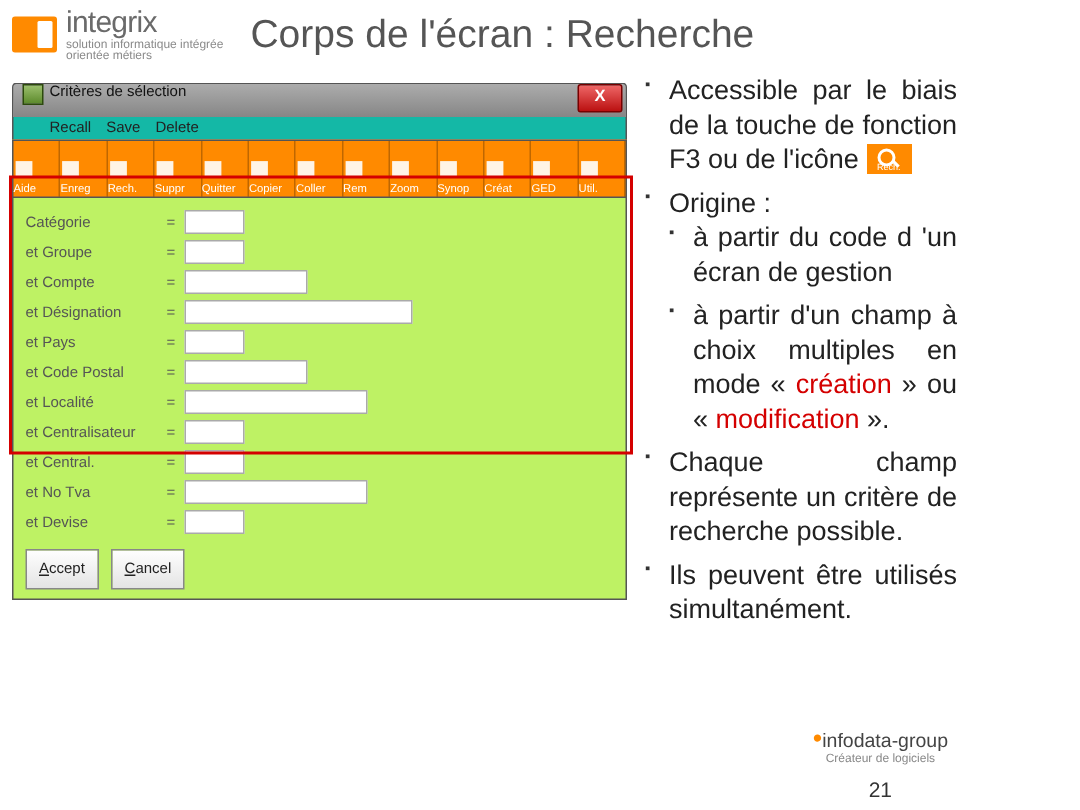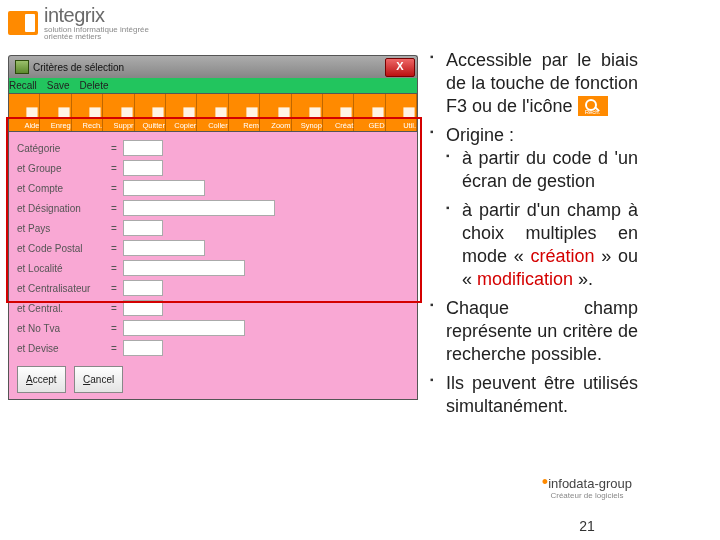--- a/index.html
+++ b/index.html
@@ -7,28 +7,28 @@
   .header{display:flex;align-items:center;padding:4px 0 0 8px}
   .logo{display:flex;align-items:center;margin-right:18px}
   .logo-mark{width:30px;height:24px;background:#ff8a00;border-radius:2px;position:relative;margin-right:6px}
   .logo-mark:after{content:"";position:absolute;right:3px;top:3px;bottom:3px;width:10px;background:#fff;border-radius:1px}
   .logo-text{font-size:20px;color:#6a6a6a;letter-spacing:-0.5px}
   .logo-sub{font-size:8px;color:#8a8a8a;margin-top:-2px}
   .logo-col{display:flex;flex-direction:column}
   .title{font-size:26px;color:#555}
   .body{display:flex;padding:8px 12px 0 0}
   .app{width:410px;margin:6px 0 0 8px;position:relative}
-  .titlebar{height:22px;background:linear-gradient(#acacac,#868686);border:1px solid #555;border-bottom:none;border-radius:3px 3px 0 0;display:flex;align-items:center;padding:0 2px 0 6px;font-size:10px;color:#111}
+  .titlebar{height:22px;background:linear-gradient(#acacac,#868686);border:1px solid #555;border-bottom:none;border-radius:3px 3px 0 0;display:flex;padding:0 2px 0 6px;font-size:10px;color:#111}
   .titlebar .sq{width:12px;height:12px;background:linear-gradient(#9bbf6c,#5c8a2c);border:1px solid #2c4a0c;margin-right:4px}
   .close-x{margin-left:auto;width:28px;height:17px;background:linear-gradient(#e66,#b11);border:1px solid #700;border-radius:2px;color:#fff;text-align:center;font-size:11px;line-height:15px;font-weight:bold}
   .toolbar{display:flex;background:#ff8a00;border:1px solid #555}
-  .tbtn{flex:1;height:36px;border-right:1px solid rgba(0,0,0,.25);display:flex;flex-direction:column;align-items:flex-end;justify-content:flex-end;padding-bottom:1px}
+  .tbtn{flex:1;height:36px;border-right:1px solid rgba(0,0,0,.25);display:flex;flex-direction:column;align-items:flex-start;justify-content:flex-end;padding-bottom:1px}
   .tbtn .ti{width:14px;height:14px;margin-bottom:1px}
   .tbtn .tl{font-size:7.5px;color:#fff}
-  .form{border:1px solid #555;border-top:none;background:#f9a8d4;padding:8px 8px 6px 8px}
+  .form{border:1px solid #555;border-top:none;background:#bef264;padding:8px 8px 6px 8px}
   .row{display:flex;align-items:center;margin-bottom:4px}
   .lbl{width:92px;font-size:10px;color:#555}
   .op{width:10px;font-size:10px;color:#555;text-align:center}
   .inp{height:14px;background:#fff;border:1px solid #aaa;margin-left:4px}
   .w40{width:38px}.w80{width:80px}.w120{width:120px}.w150{width:150px}
   .btns{margin-top:10px}
   .abtn{display:inline-block;font-size:10px;padding:7px 8px;border:1px solid #888;background:linear-gradient(#fefefe,#e4e4e4);margin-right:4px}
   .abtn u{text-decoration:underline}
   .highlight{position:absolute;left:-2px;top:62px;width:412px;height:182px;border:2px solid #d40000;pointer-events:none}
   .bullets{flex:1;font-size:18px;line-height:1.28;padding-left:12px}
@@ -39,46 +39,47 @@
   .sub li:before{top:3px}
   .red{color:#d40000}
   .inline-icon{display:inline-flex;align-items:center;justify-content:center;width:30px;height:20px;background:#ff8a00;vertical-align:-4px;position:relative}
   .inline-icon:after{content:"";width:8px;height:8px;border:2px solid #fff;border-radius:50%;position:absolute;left:7px;top:3px}
   .inline-icon .h{position:absolute;width:6px;height:2px;background:#fff;transform:rotate(45deg);left:16px;top:12px}
   .inline-icon .t{position:absolute;bottom:0;left:0;right:0;text-align:center;font-size:6px;color:#fff;line-height:7px}
   .footer{position:absolute;bottom:6px;right:18px;text-align:center}
   .flogo{font-size:13px;color:#444}
   .flogo .dot{color:#ff8a00;font-size:18px;line-height:0}
   .fsub{font-size:8px;color:#888}
-  .pagen{font-size:14px;color:#333;margin-top:18px}
+  .pagen{font-size:14px;color:#333;margin-top:8px}
   .ti svg{width:14px;height:14px}
 </style>
 </head>
 <body>
 <div class="slide">
 
 <div class="header">
   <div class="logo">
     <div class="logo-mark"></div>
     <div class="logo-col">
       <div class="logo-text">integrix</div>
       <div class="logo-sub">solution informatique intégrée</div>
       <div class="logo-sub">orientée métiers</div>
     </div>
   </div>
+  <div class="title">Corps de l'écran : Recherche</div>
 </div>
 
 <div class="body">
   <div class="app">
     <div class="titlebar">
       <div class="sq"></div>
       <span>Critères de sélection</span>
       <div class="close-x">X</div>
     </div>
-    <div style="display:flex;gap:10px;padding:2px 0;font-size:10px;background:#22c55e;border-left:1px solid #555;border-right:1px solid #555">
+    <div style="display:flex;gap:10px;padding:2px 24px;font-size:10px;background:#14b8a6;border-left:1px solid #555;border-right:1px solid #555">
       <span>Recall</span>
       <span>Save</span>
       <span>Delete</span>
     </div>
     <div class="toolbar" id="toolbar">
           <div class="tbtn">
             <div class="ti"><svg viewBox="0 0 10 10">
                 <rect x="1" y="1" width="8" height="8" fill="#fff" opacity="0.9"></rect>
               </svg></div>
             <div class="tl">Aide</div>

